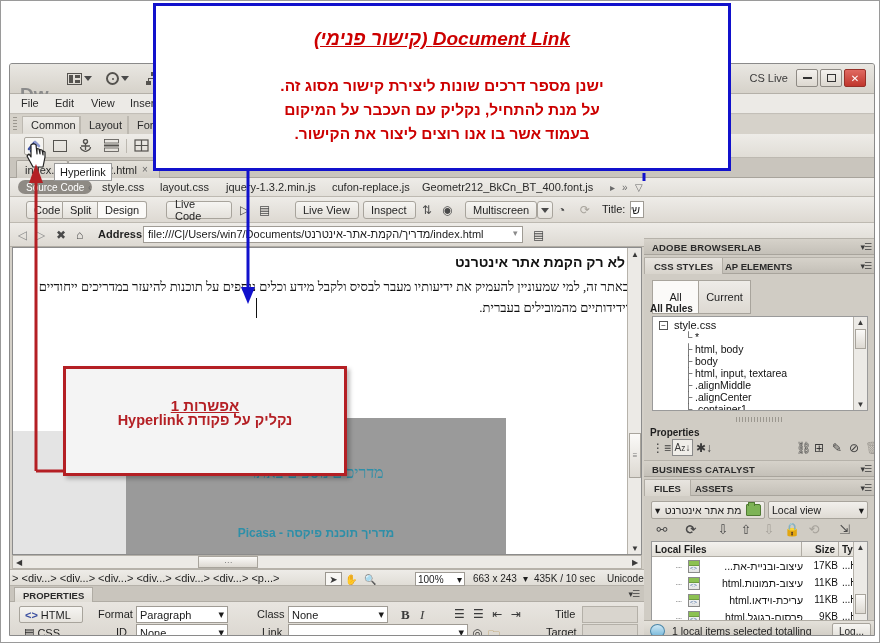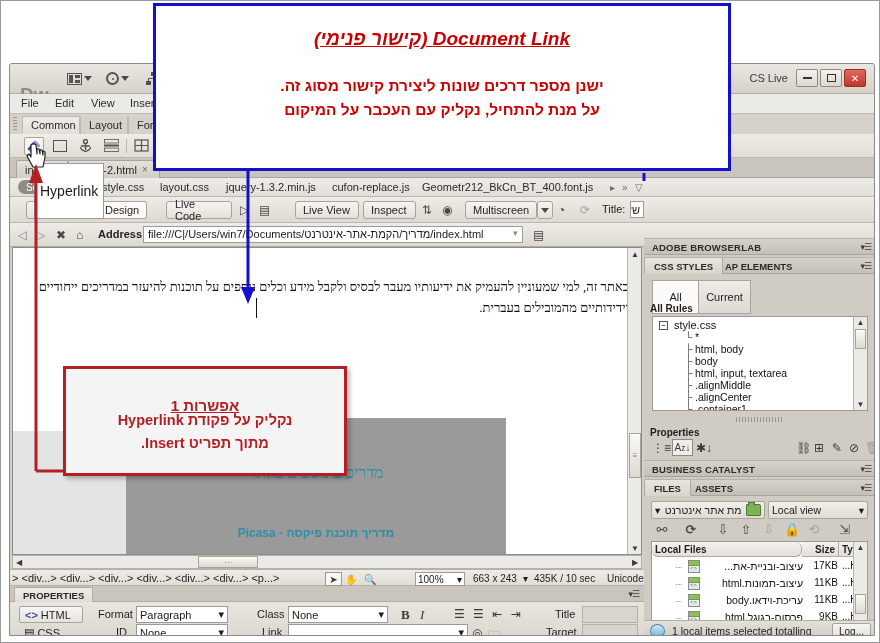--- a/index.html
+++ b/index.html
@@ -66,22 +66,22 @@
   .ins-ico{position:absolute;top:3px;width:20px;height:18px;box-sizing:border-box;}
   .ins-ico.sel{border:1px solid #a8a49c;background:#f6f5f2;border-radius:2px;}
   .ico-hyper{position:absolute;left:2px;top:2px;width:15px;height:13px;}
   .ico-hyper svg{display:block;}
   .ico-generic{position:absolute;left:3px;top:3px;width:14px;height:12px;border:1.5px solid #55534f;box-sizing:border-box;}
   .sep-v{position:absolute;top:5px;width:1px;height:14px;background:#bcb8b0;}
 
   
   .cursor-hand{position:absolute;left:25px;top:142px;width:22px;height:26px;z-index:30;}
   
-  .tooltip{position:absolute;left:33px;top:162px;background:#ffffff;border:1px solid #9a9a9a;
-    padding:19px 5px;font-size:14px;color:#1a1a1a;z-index:29;}
+  .tooltip{position:absolute;left:53px;top:162px;background:#ffffff;border:1px solid #9a9a9a;
+    padding:2px 5px;font-size:11px;color:#1a1a1a;z-index:29;}
 
   
   .dw-doctabs{position:absolute;left:0;top:94px;width:100%;height:20px;background:#c9c5bd;
     border-bottom:1px solid #a8a49c;box-sizing:border-box;}
   .doc-tab{position:absolute;top:2px;height:18px;padding:0 8px;font-size:11px;color:#2a2a2a;
     display:flex;align-items:center;gap:5px;background:linear-gradient(#e4e1da,#d2cec6);
     border:1px solid #a8a49c;border-bottom:none;border-radius:2px 2px 0 0;box-sizing:border-box;}
   .tab-x{font-size:10px;color:#6a6a6a;}
 
   
@@ -385,20 +385,21 @@
       <div class="addr-nav" style="left:26px;">▷</div>
       <div class="addr-nav" style="left:46px;color:#4a4a4a;">✖</div>
       <div class="addr-nav" style="left:66px;color:#4a4a4a;">⌂</div>
       <div class="addr-label">Address:</div>
       <div class="addr-field">file:///C|/Users/win7/Documents/מדריך/הקמת-אתר-אינטרנט/index.html</div>
       <div class="addr-nav" style="left:503px;font-size:9px;">▾</div>
       <div class="ticon" style="left:523px;top:4px;">▤</div>
     </div>
 
     <div class="canvas">
+      <div class="page-head">לא רק הקמת אתר אינטרנט</div>
       <div class="page-p">
         <span>באתר זה, למי שמעוניין להעמיק את ידיעותיו מעבר לבסיס ולקבל מידע וכלים נוספים על תוכנות</span>
         <span>להיעזר במדריכים ייחודיים וידידותיים מהמובילים בעברית.</span>
       </div>
       <div class="caret-bar"></div>
       <div class="lightbox"></div>
       <div class="graybox">
         <div class="gray-t1">מדריכים נוספים באתר</div>
         <div class="gray-t2">מדריך תוכנת פיקסה - Picasa</div>
       </div>
@@ -563,42 +564,42 @@
       <div class="ftool" style="left:9px;top:283px;width:18px;height:16px;">⚯</div>
       <div class="ftool" style="left:38px;top:283px;width:18px;height:16px;font-weight:bold;">⟳</div>
       <div class="ftool" style="left:70px;top:283px;width:18px;height:16px;">⇩</div>
       <div class="ftool" style="left:93px;top:283px;width:18px;height:16px;">⇧</div>
       <div class="ftool dim" style="left:116px;top:283px;width:18px;height:16px;">⇩</div>
       <div class="ftool dim" style="left:139px;top:283px;width:18px;height:16px;">🔒</div>
       <div class="ftool dim" style="left:161px;top:283px;width:18px;height:16px;">⟲</div>
       <div class="ftool" style="left:192px;top:283px;width:18px;height:16px;">⇲</div>
 
       <div class="listbox" style="left:7px;top:303px;width:217px;height:88px;">
-        <div class="colhdr" style="left:0;width:150px;border-radius:6px;">Local Files</div>
+        <div class="colhdr" style="left:0;width:150px;">Local Files</div>
         <div class="colhdr" style="left:150px;width:37px;justify-content:flex-end;padding-right:3px;">Size</div>
         <div class="colhdr" style="left:187px;width:28px;">Typ</div>
 
         <div class="frow" style="top:16px;">
           <span class="fdash" style="left:24px;top:4px;">┈</span>
           <span class="htmlico" style="left:36px;top:2px;"></span>
           <span class="fname" style="right:64px;">עיצוב-ובניית-את...</span>
           <span class="fsize" style="left:150px;width:36px;">17KB</span>
           <span class="ftype" style="left:190px;">...H</span>
         </div>
         <div class="frow" style="top:33px;">
           <span class="fdash" style="left:24px;top:4px;">┈</span>
           <span class="htmlico" style="left:36px;top:2px;"></span>
           <span class="fname" style="right:64px;">עיצוב-תמונות.html</span>
           <span class="fsize" style="left:150px;width:36px;">11KB</span>
           <span class="ftype" style="left:190px;">...H</span>
         </div>
         <div class="frow" style="top:50px;">
           <span class="fdash" style="left:24px;top:4px;">┈</span>
           <span class="htmlico" style="left:36px;top:2px;"></span>
-          <span class="fname" style="right:64px;">עריכת-וידאו.body</span>
+          <span class="fname" style="right:64px;">עריכת-וידאו.html</span>
           <span class="fsize" style="left:150px;width:36px;">11KB</span>
           <span class="ftype" style="left:190px;">...H</span>
         </div>
         <div class="frow" style="top:67px;">
           <span class="fdash" style="left:24px;top:4px;">┈</span>
           <span class="htmlico" style="left:36px;top:2px;"></span>
           <span class="fname" style="right:64px;">פרסום-בגוגל.html</span>
           <span class="fsize" style="left:150px;width:36px;">9KB</span>
           <span class="ftype" style="left:190px;">...H</span>
         </div>
@@ -637,28 +638,28 @@
     <line x1="35" y1="470" x2="35" y2="175" stroke="#b41f24" stroke-width="3"></line>
     <polygon points="28,182 42,182 35,163" fill="#b41f24"></polygon>
     <line x1="35" y1="470" x2="62" y2="470" stroke="#b41f24" stroke-width="3"></line>
   </svg>
 
   <div class="ann-blue">
     <div class="ttl">Document Link (קישור פנימי)</div>
     <div class="bdy">
       <div>ישנן מספר דרכים שונות ליצירת קישור מסוג זה.</div>
       <div>על מנת להתחיל, נקליק עם העכבר על המיקום</div>
+      <div>בעמוד אשר בו אנו רוצים ליצור את הקישור.</div>
     </div>
   </div>
 
   <div class="ann-red">
     <div class="ttl">אפשרות 1</div>
     <div class="bdy">
       <div>נקליק על פקודת Hyperlink</div>
-      <div>מתוך תפריט Insert.</div>
     </div>
   </div>
 
   <svg class="cursor-hand" viewBox="0 0 22 26">
     <path d="M5,2 L5,14 L3,11 L1,13 L7,24 L17,24 L19,14 L19,9 L17,8 L17,12 L16,7 L14,6.5 L14,11 L13,6 L11,5.5 L11,11 L10,2 C10,0.6 5,0.6 5,2 Z" fill="#ffffff" stroke="#222222" stroke-width="1.2" stroke-linejoin="round"></path>
   </svg>
   <div class="tooltip">Hyperlink</div>
 
 </div>
 

